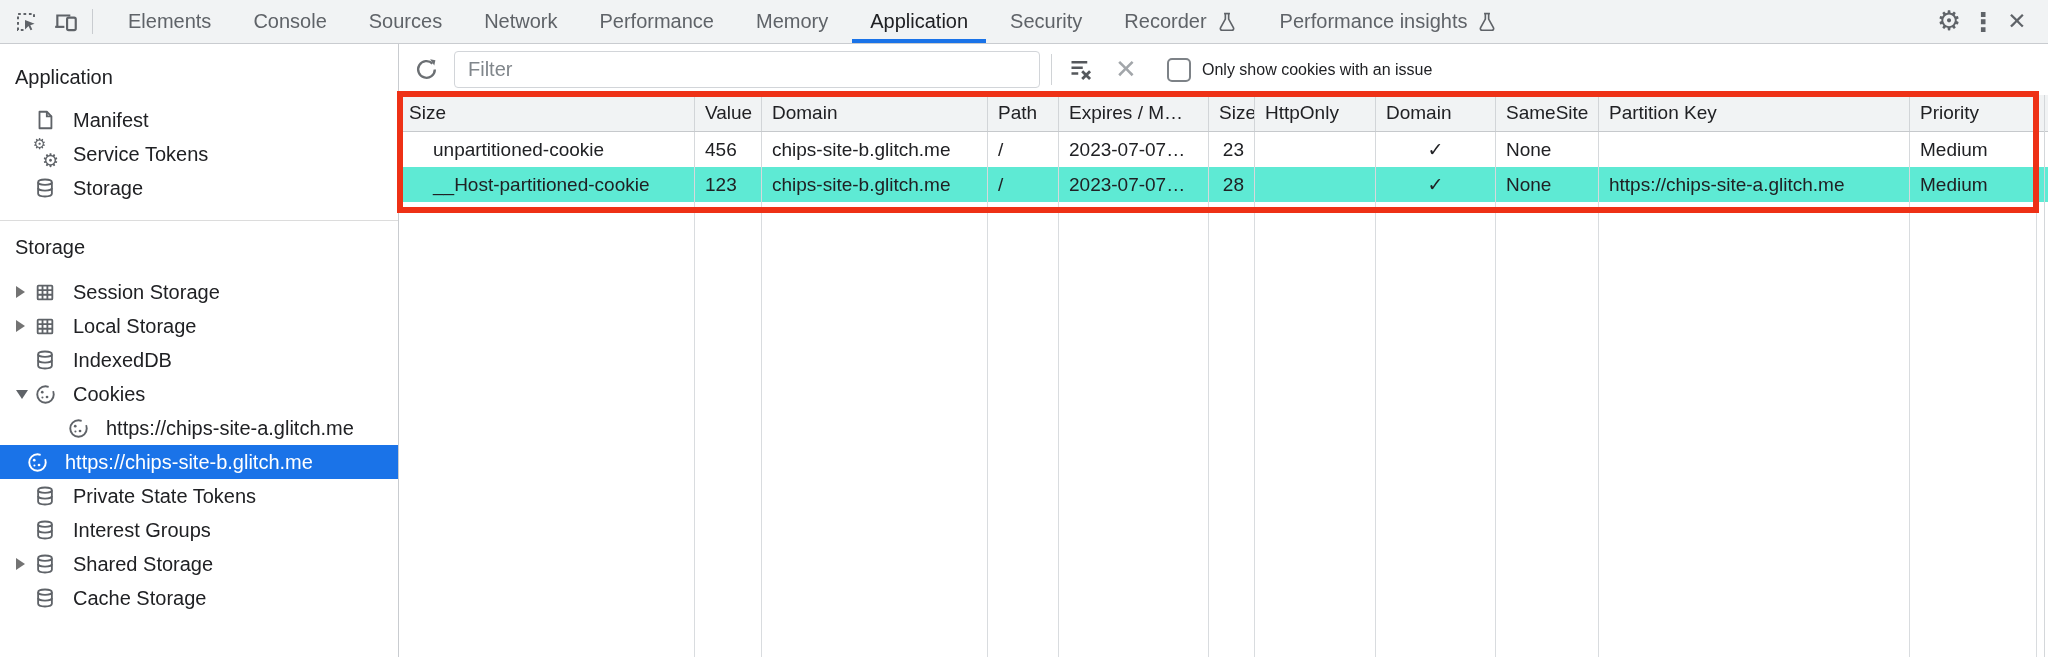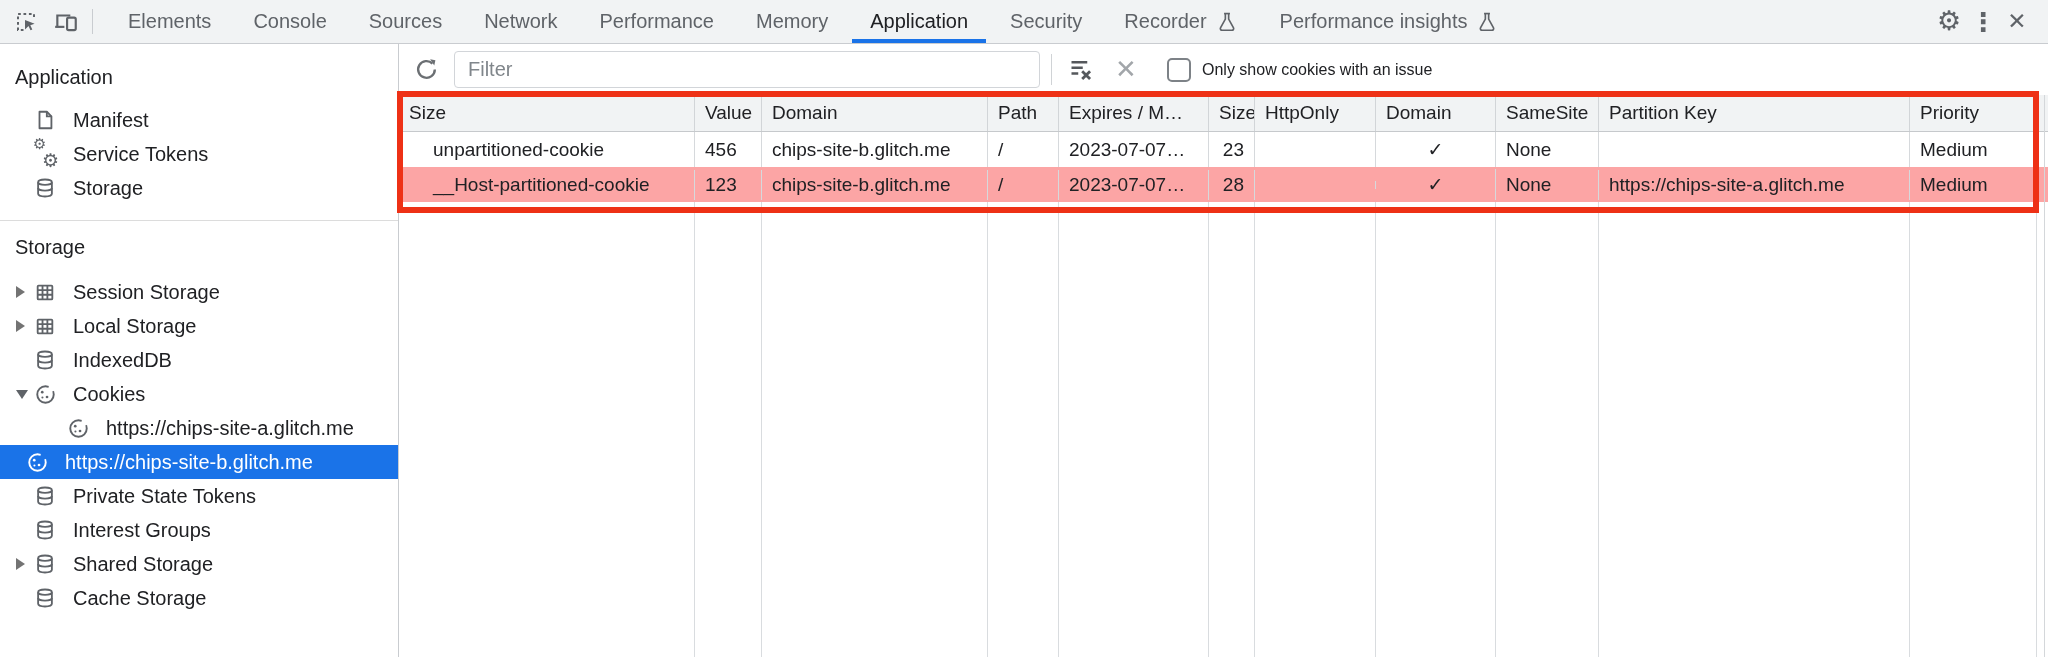--- a/index.html
+++ b/index.html
@@ -98,21 +98,21 @@
 
   
   .grid-area { position:absolute; top:51px; left:0; right:0; bottom:0; }
   .grid-header { display:flex; height:37px; background:#f1f3f4; border-bottom:1px solid #c6c9cc; }
   .hcell {
     flex:none; display:flex; align-items:center; padding:0 10px;
     font-size:19px; color:#202124; border-right:1px solid #d2d5d8;
     white-space:nowrap; overflow:hidden; cursor:pointer;
   }
   .grid-row { display:flex; height:35px; background:#fff; }
-  .grid-row.odd { background:#fca5a5;align-items:center; }
+  .grid-row.odd { background:#5eead4; }
   .gcell {
     flex:none; display:flex; align-items:center; padding:4px 10px;
     font-size:19px; color:#202124; border-right:1px solid #d6d9dc;
     white-space:nowrap; overflow:hidden; cursor:default;
   }
   .gcell.c-name { padding-left:34px; }
   .gcell.a-right { justify-content:flex-end; }
   .gcell.a-center { justify-content:center; }
   .grid-empty { position:absolute; top:107px; left:0; right:0; bottom:0; display:flex; background:#fff; }
   .ecell { flex:none; height:100%; border-right:1px solid #d9dcdf; }

